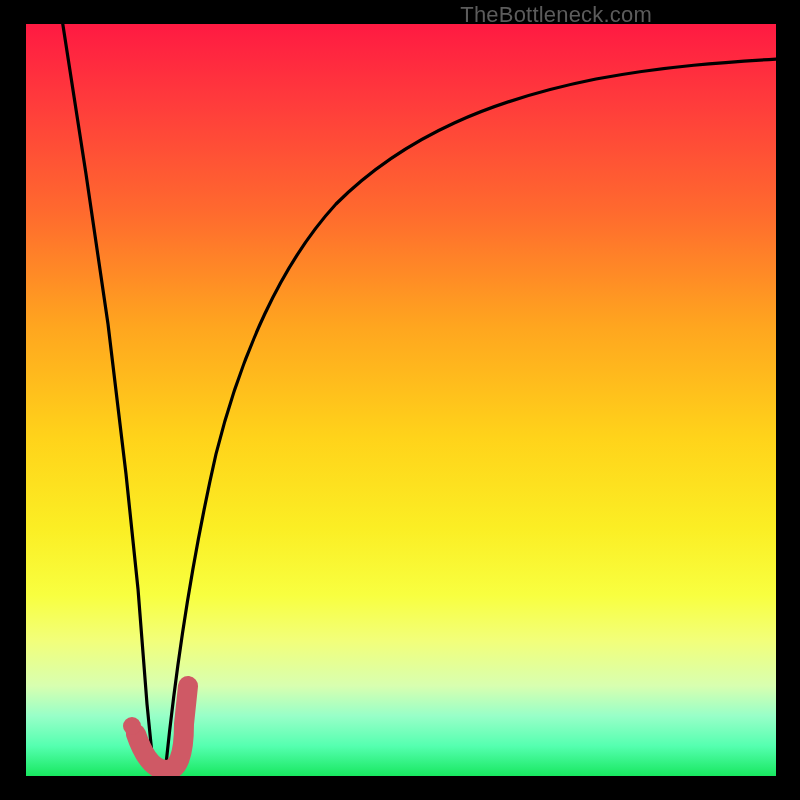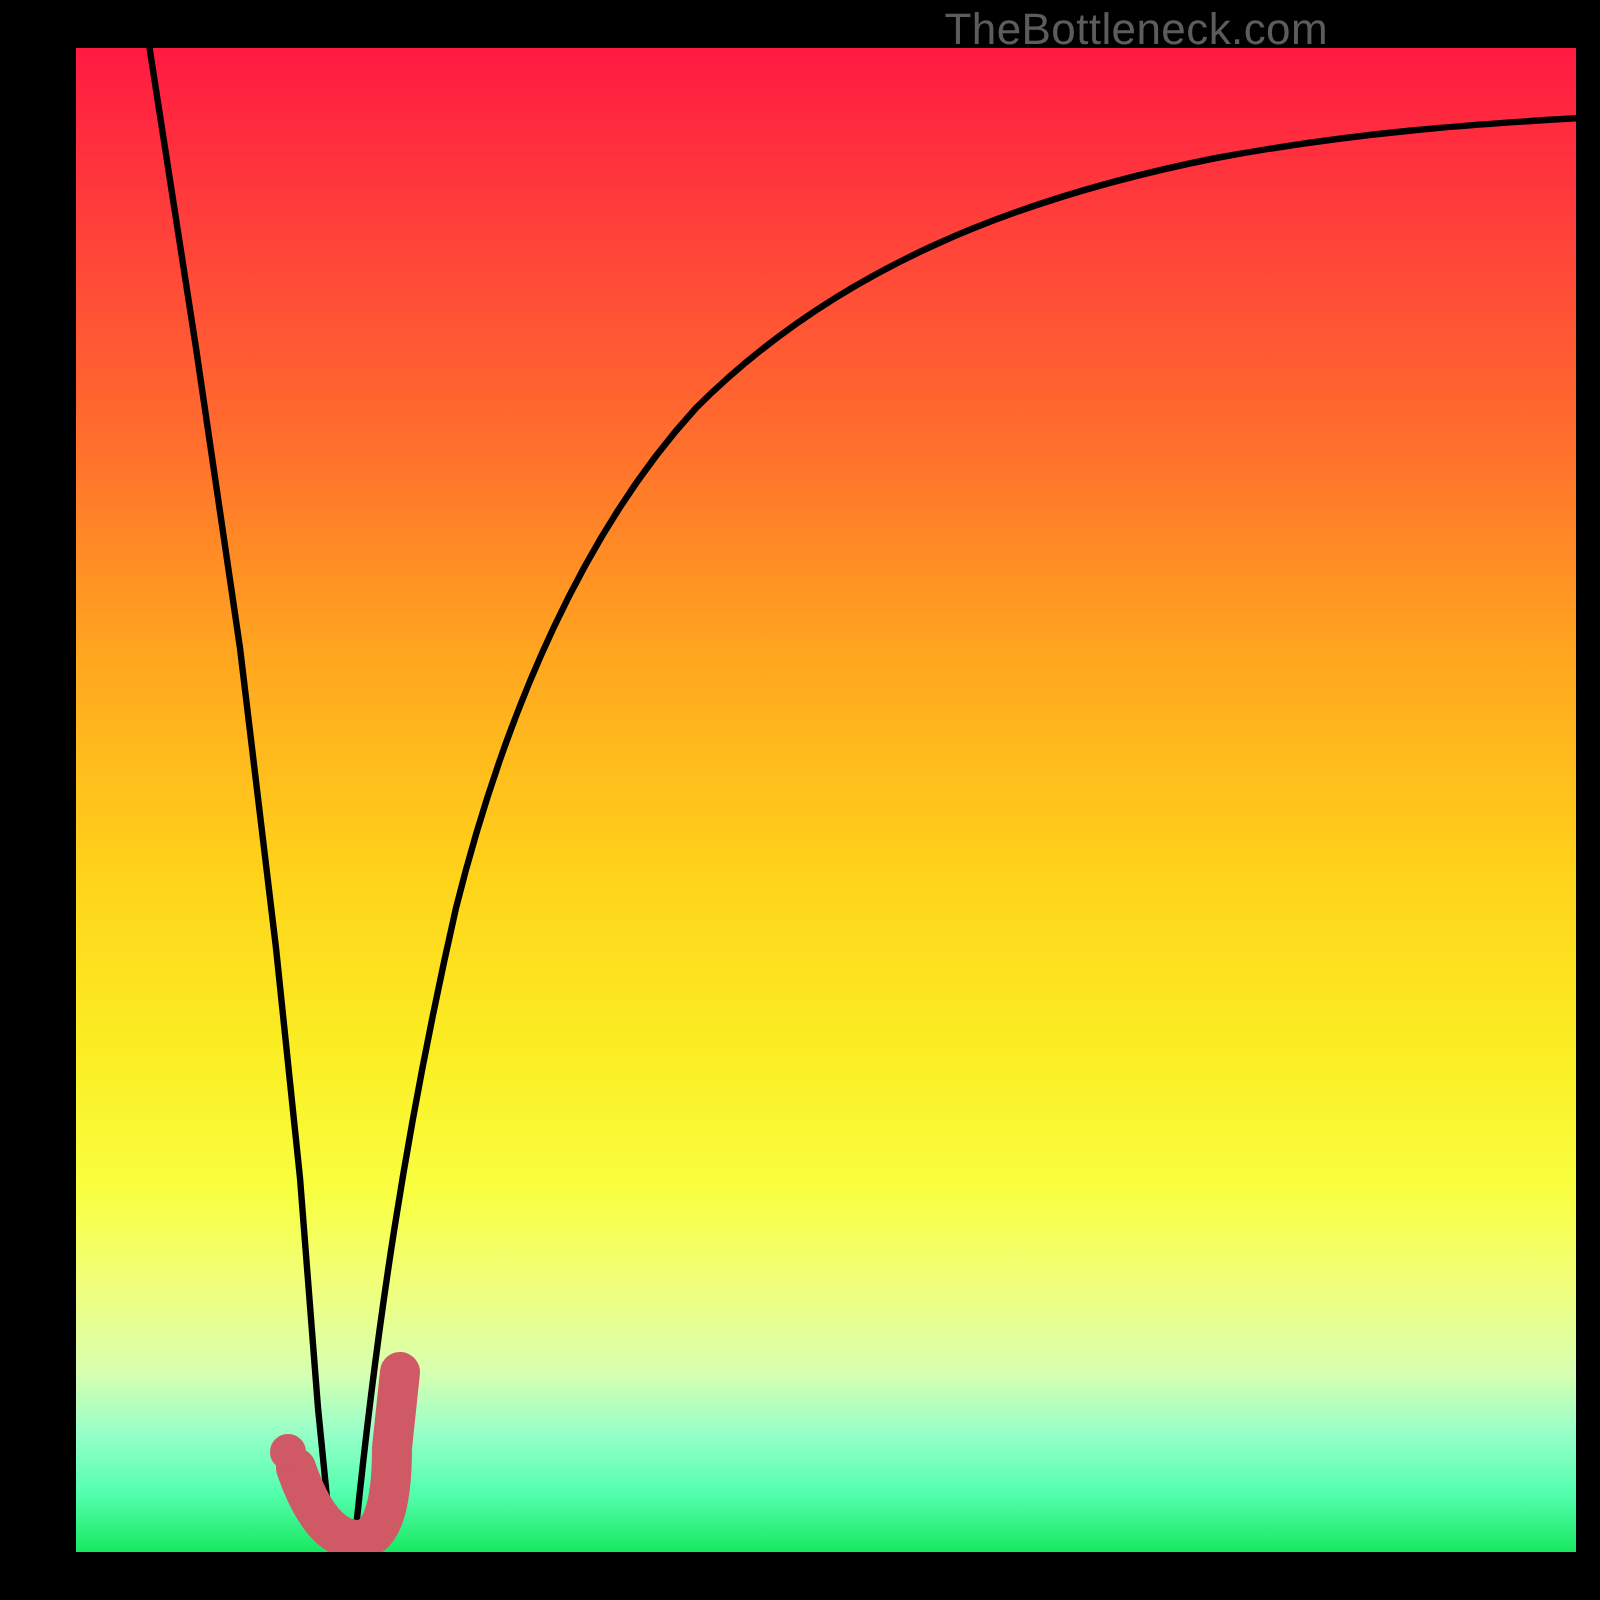--- a/index.html
+++ b/index.html
@@ -5,21 +5,21 @@
   html, body {
     margin: 0;
     padding: 0;
     width: 800px;
     height: 800px;
     background: #000;
     overflow: hidden;
   }
   .frame {
     position: absolute;
-    left: 12px;
+    left: 0;
     top: 0;
     width: 676px;
     height: 800px;
     background: #000;
   }
   .plot-area {
     position: absolute;
     left: 26px;
     top: 24px;
     width: 750px;

